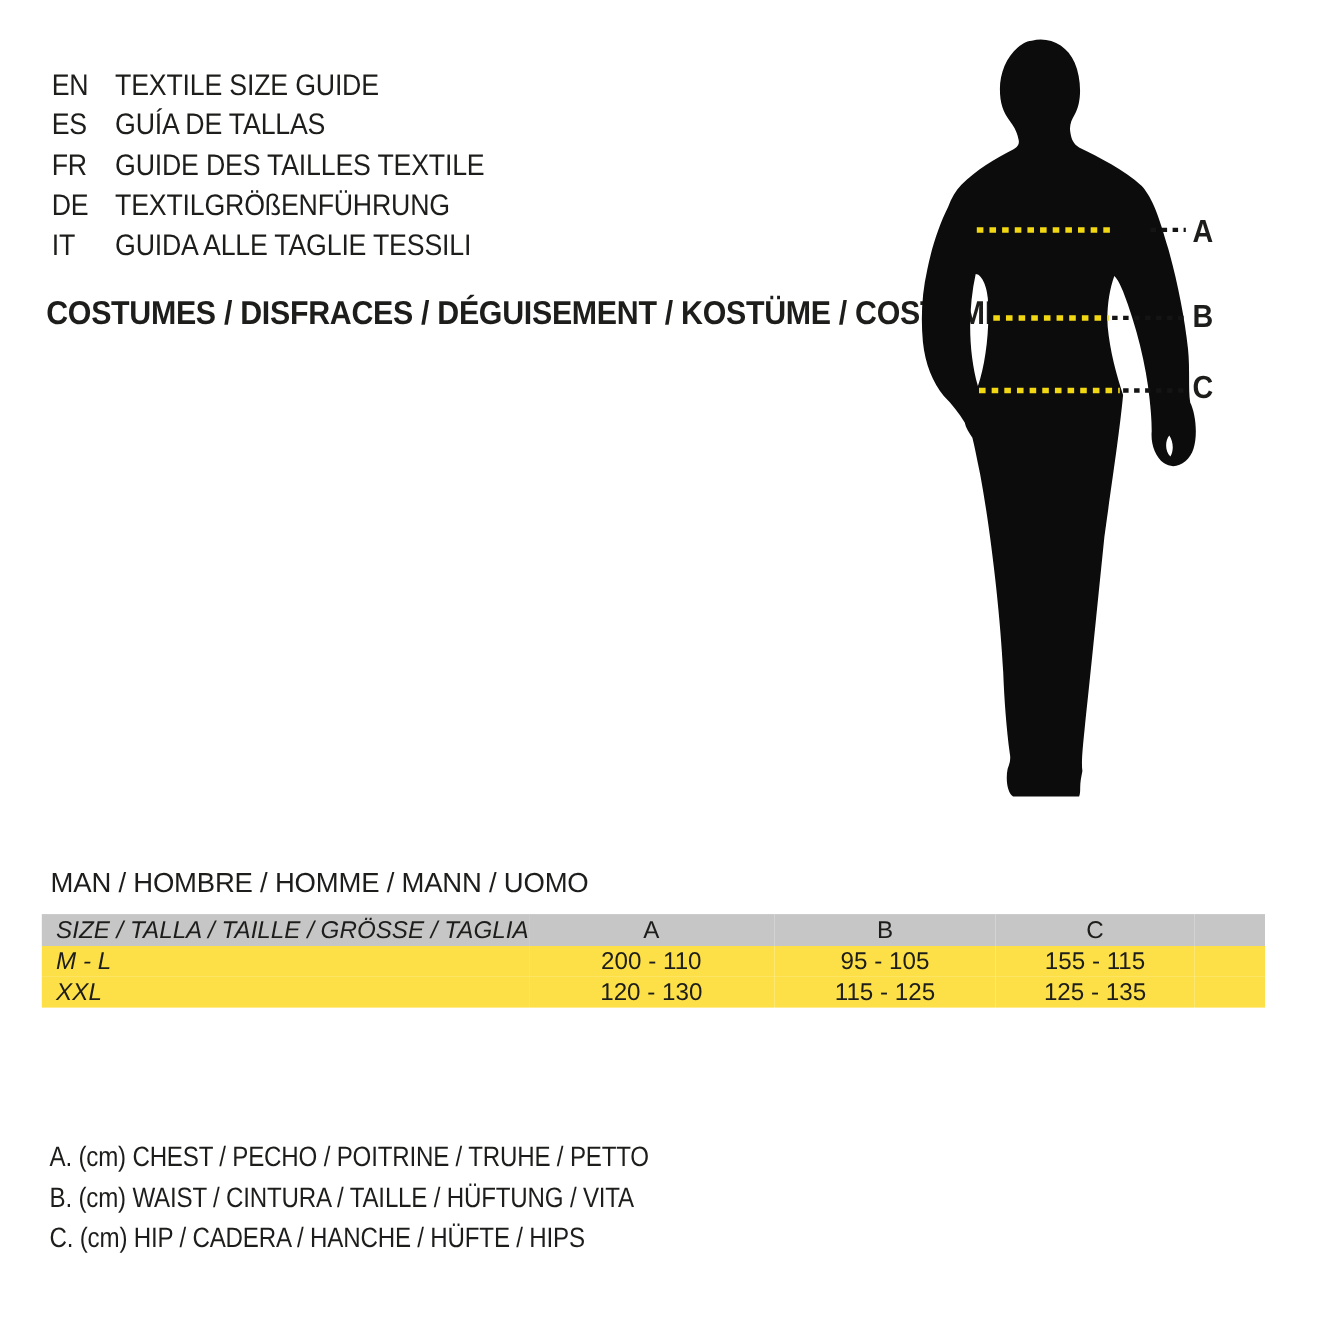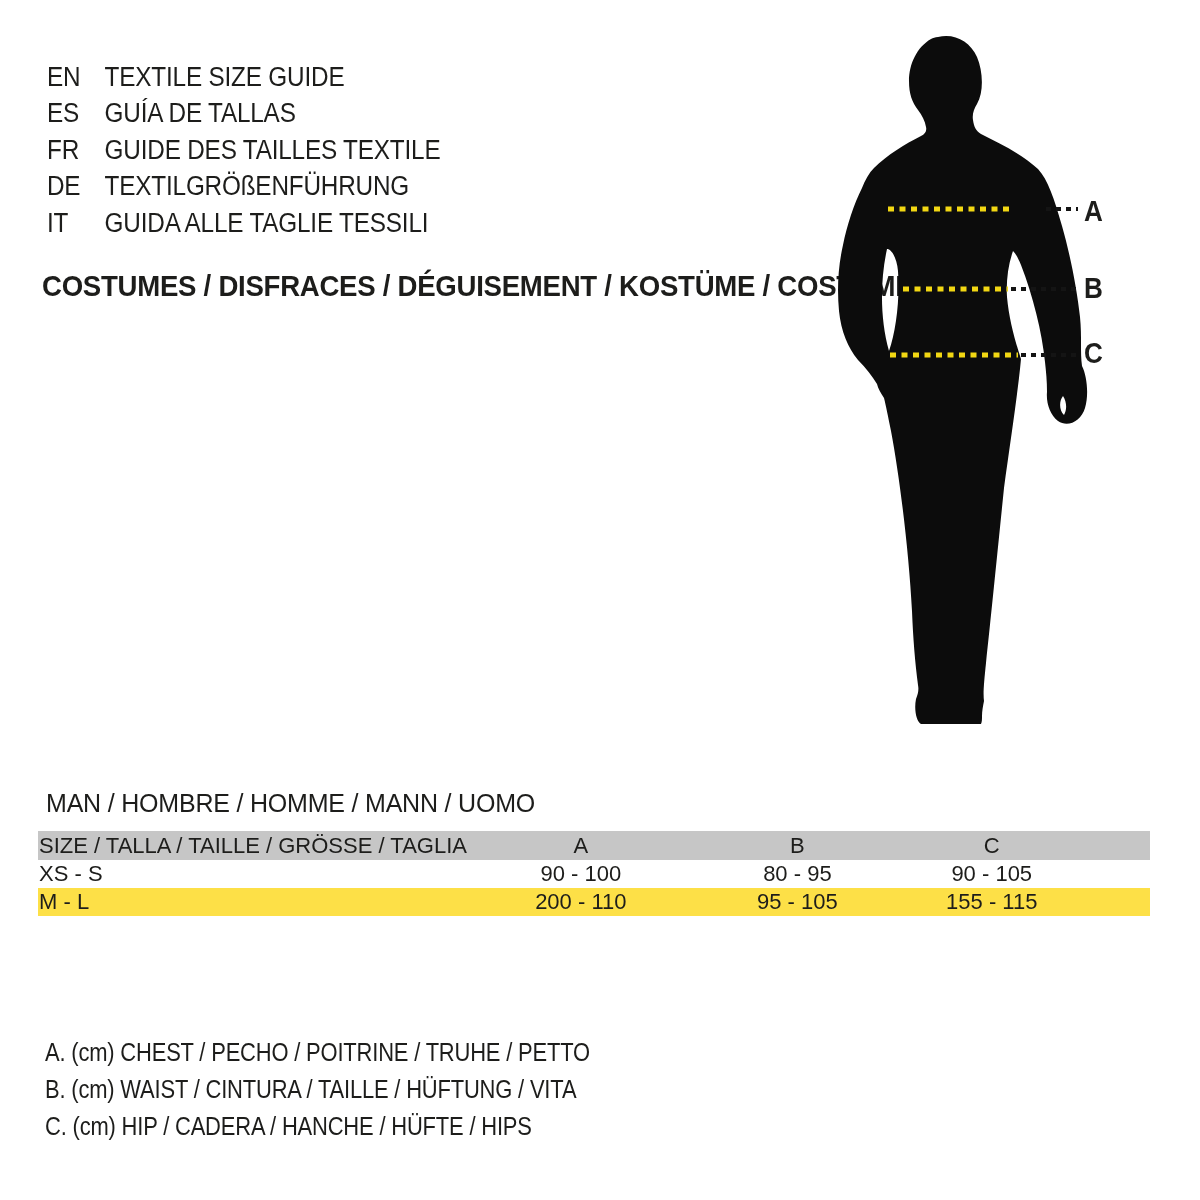--- a/index.html
+++ b/index.html
@@ -88,21 +88,21 @@
     color: #1d1d1b;
   }
   .size-table th, .size-table td {
     padding: 0;
     font-weight: 400;
     white-space: nowrap;
   }
   .size-table thead th { height: 29px; background: #c6c6c6; }
   .size-table tbody td { height: 28px; }
   .size-table tbody tr.alt td { background: #fde047; }
-  .size-table .c-left  { text-align: left; padding-left: 1px; }
+  .size-table .c-left  { text-align: left; padding-left: 13px; font-style: italic; }
   .size-table .c-mid   { text-align: center; }
 
   
   .legend-block {
     position: absolute;
     left: 45px;
     top: 1034px;
     transform: scaleX(0.86);
     transform-origin: left top;
   }
@@ -220,34 +220,34 @@
   <thead>
     <tr>
       <th class="c-left">SIZE / TALLA / TAILLE / GRÖSSE / TAGLIA</th>
       <th class="c-mid">A</th>
       <th class="c-mid">B</th>
       <th class="c-mid">C</th>
       <th></th>
     </tr>
   </thead>
   <tbody>
-    <tr>
-      <td class="c-left">XS - S</td>
-      <td class="c-mid">90 - 100</td>
-      <td class="c-mid">80 - 95</td>
-      <td class="c-mid">90 - 105</td>
-      <td></td>
-    </tr>
     <tr class="alt">
       <td class="c-left">M - L</td>
       <td class="c-mid">200 - 110</td>
       <td class="c-mid">95 - 105</td>
       <td class="c-mid">155 - 115</td>
       <td></td>
     </tr>
+    <tr class="alt">
+      <td class="c-left">XXL</td>
+      <td class="c-mid">120 - 130</td>
+      <td class="c-mid">115 - 125</td>
+      <td class="c-mid">125 - 135</td>
+      <td></td>
+    </tr>
   </tbody>
 </table>
 
 <div class="legend-block">
   <div class="legend-line">A. (cm) CHEST / PECHO / POITRINE / TRUHE / PETTO</div>
   <div class="legend-line">B. (cm) WAIST / CINTURA / TAILLE / HÜFTUNG / VITA</div>
   <div class="legend-line">C. (cm) HIP / CADERA / HANCHE / HÜFTE / HIPS</div>
 </div>
 
 </body></html>

